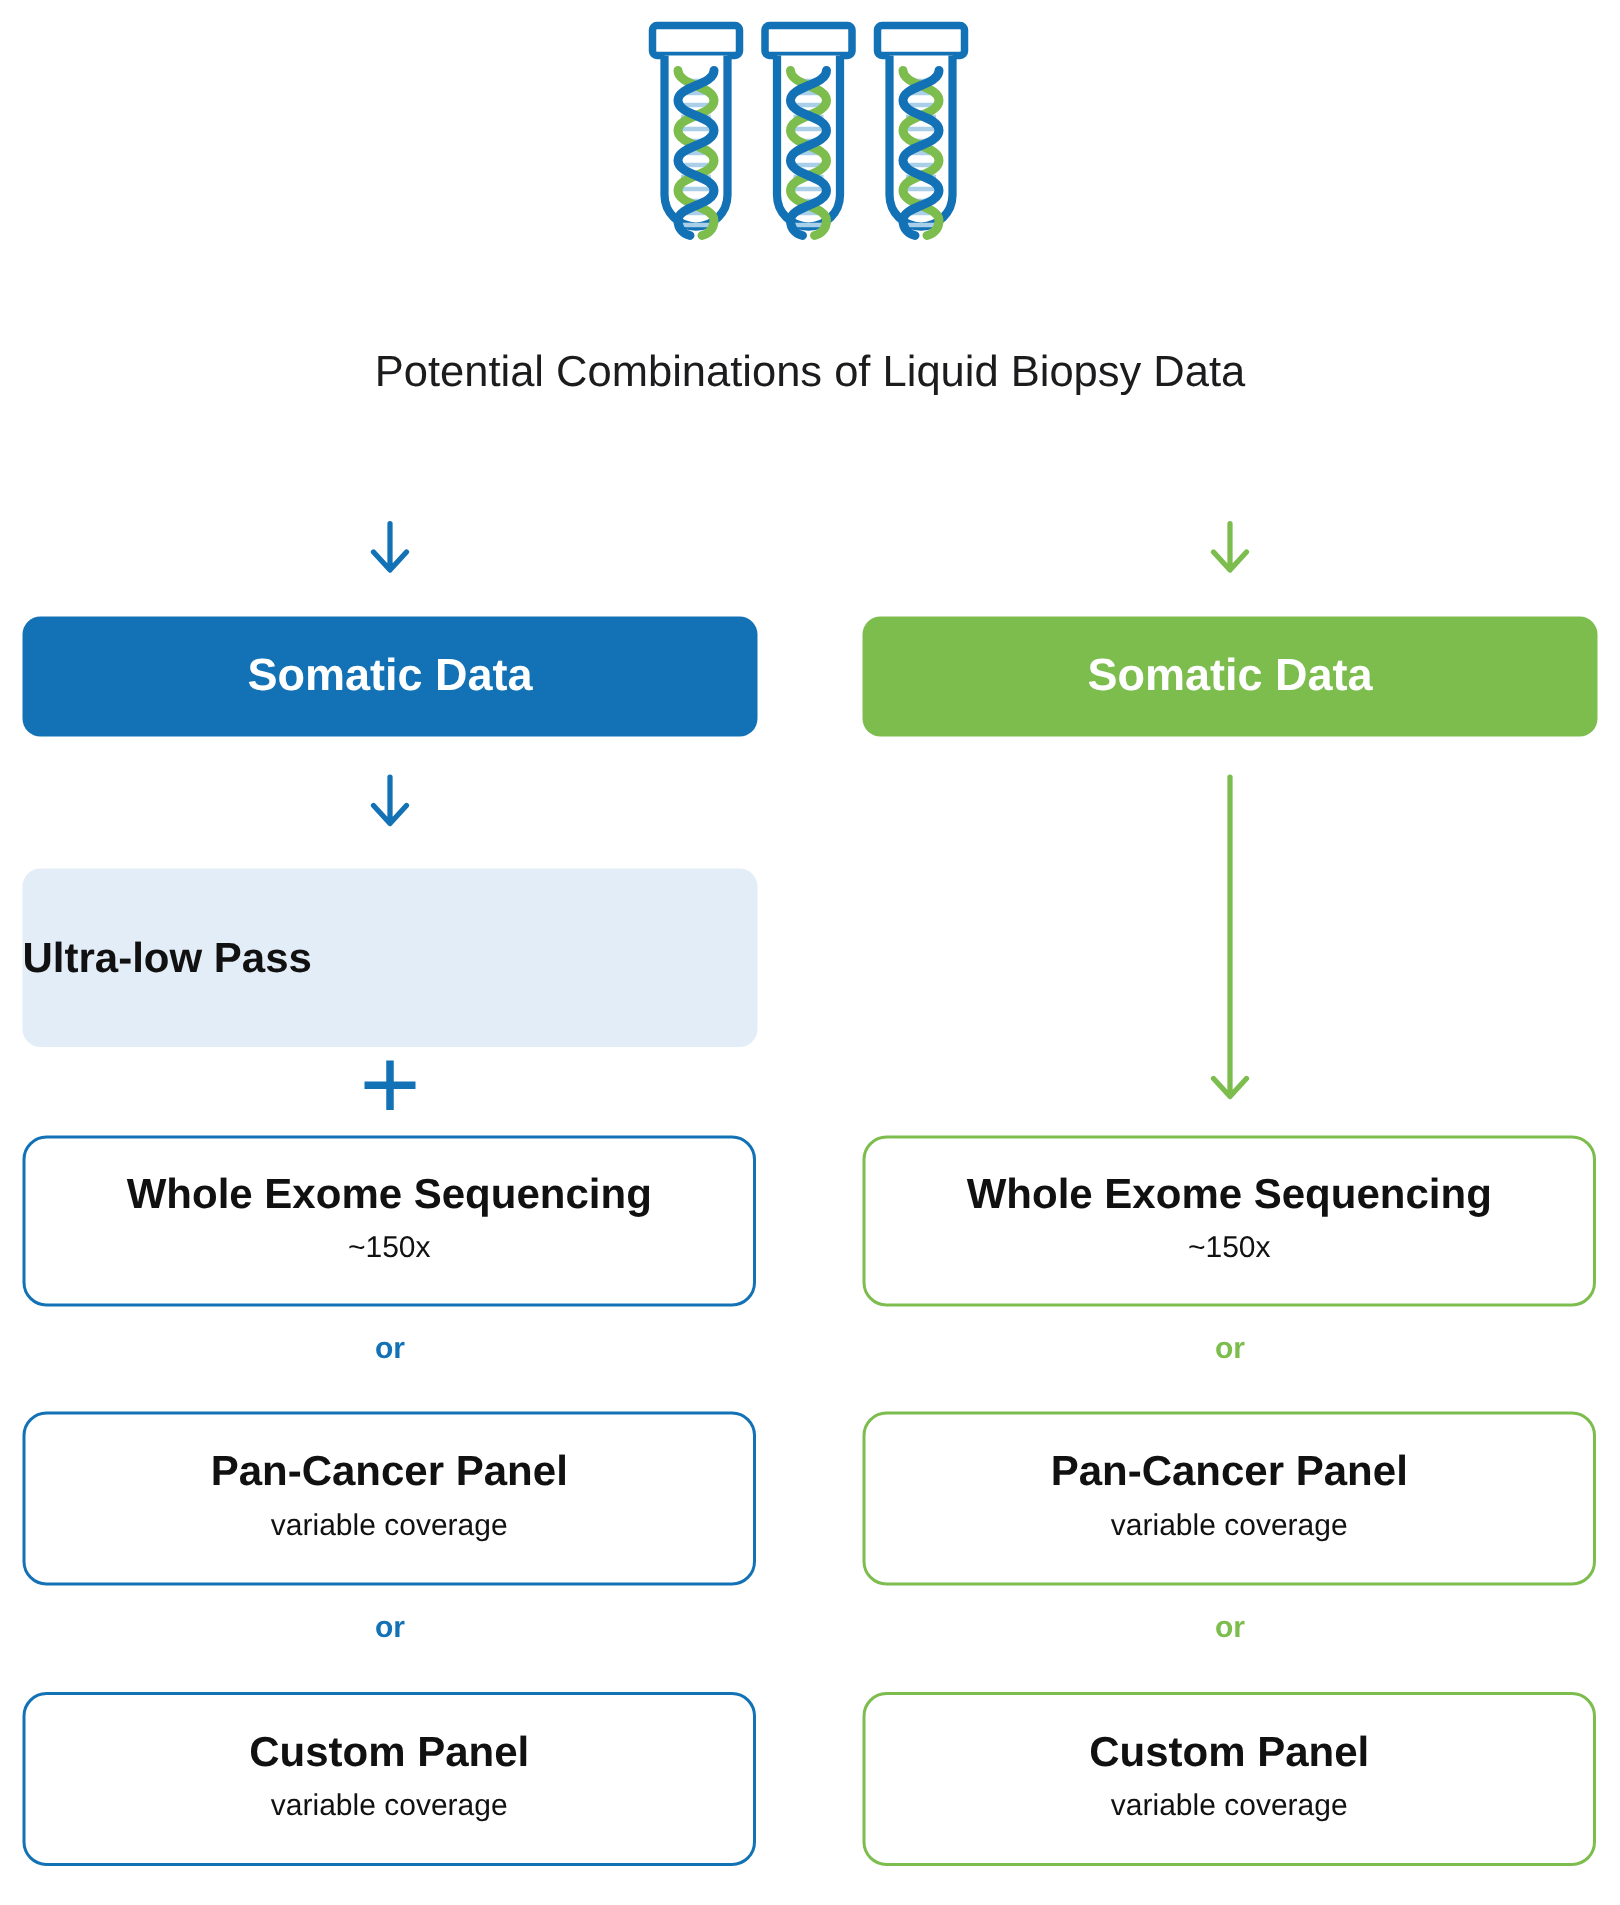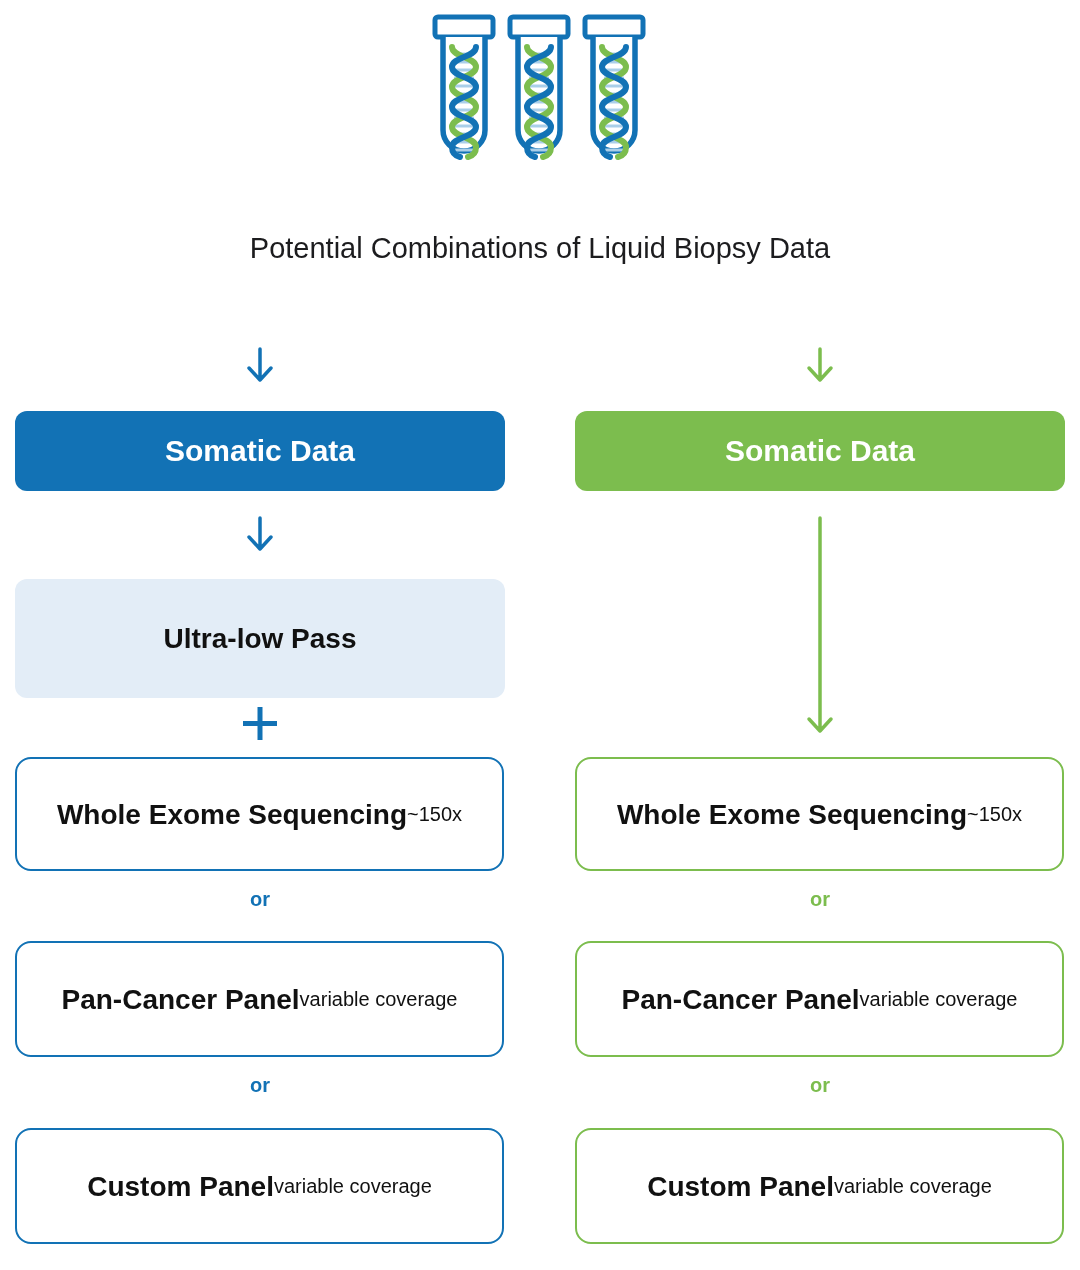--- a/index.html
+++ b/index.html
@@ -10,24 +10,24 @@
   .abs{position:absolute;}
   .tubes-row{left:431px;top:14px;display:flex;gap:9px;}
   .title{left:0;top:206px;width:1080px;text-align:center;
     font-size:29px;line-height:40px;color:#1c1c1e;font-weight:400;margin-top:22px;}
   .hdr{top:411px;width:490px;height:80px;border-radius:12px;
     display:flex;align-items:center;justify-content:center;
     color:#ffffff;font-size:30px;font-weight:bold;}
   .hdr.blue-bg{background:#1272b5;}
   .hdr.green-bg{background:#7cbd4e;}
   .ulp{left:15px;top:579px;width:490px;height:119px;background:#e3edf7;border-radius:12px;
-    display:flex;flex-direction:column;align-items:center;justify-content:center;
+    display:flex;flex-direction:row;align-items:center;
     font-size:28px;font-weight:bold;color:#111;line-height:38px;text-align:center;}
   .opt{width:485px;height:110px;background:#fff;border-radius:16px;
-    display:flex;flex-direction:row;align-items:center;justify-content:center;
+    display:flex;flex-direction:column;align-items:center;justify-content:center;
     text-align:center;line-height:37px;color:#111;}
   .opt.blue-br{border:2.5px solid #1272b5;}
   .opt.green-br{border:2.5px solid #7cbd4e;}
   .opt .t{font-size:28px;font-weight:bold;}
   .opt .s{font-size:20px;font-weight:400;}
   .or{width:490px;text-align:center;font-size:20px;font-weight:bold;}
   .or.blue-t{color:#1272b5;}
   .or.green-t{color:#7cbd4e;}
   .col-l{left:15px;}
   .col-r{left:575px;}

